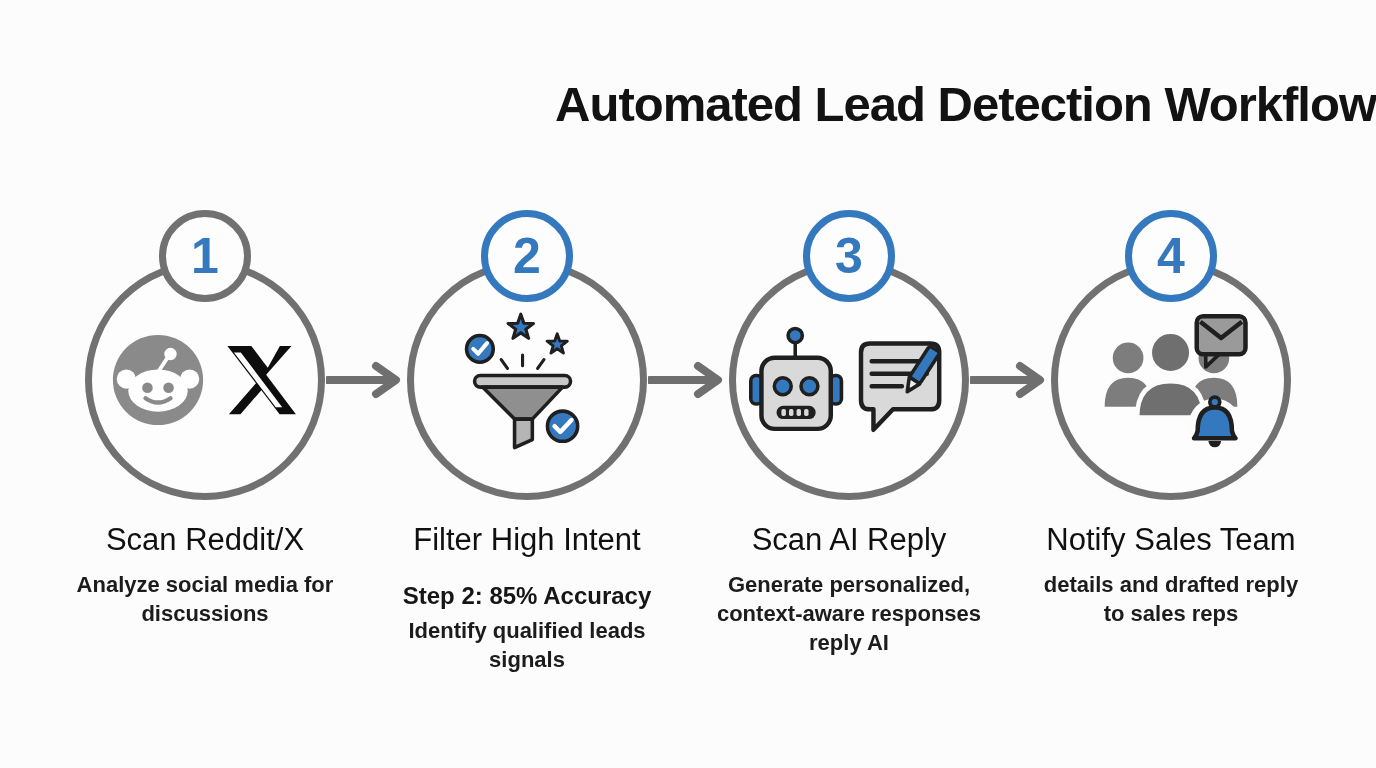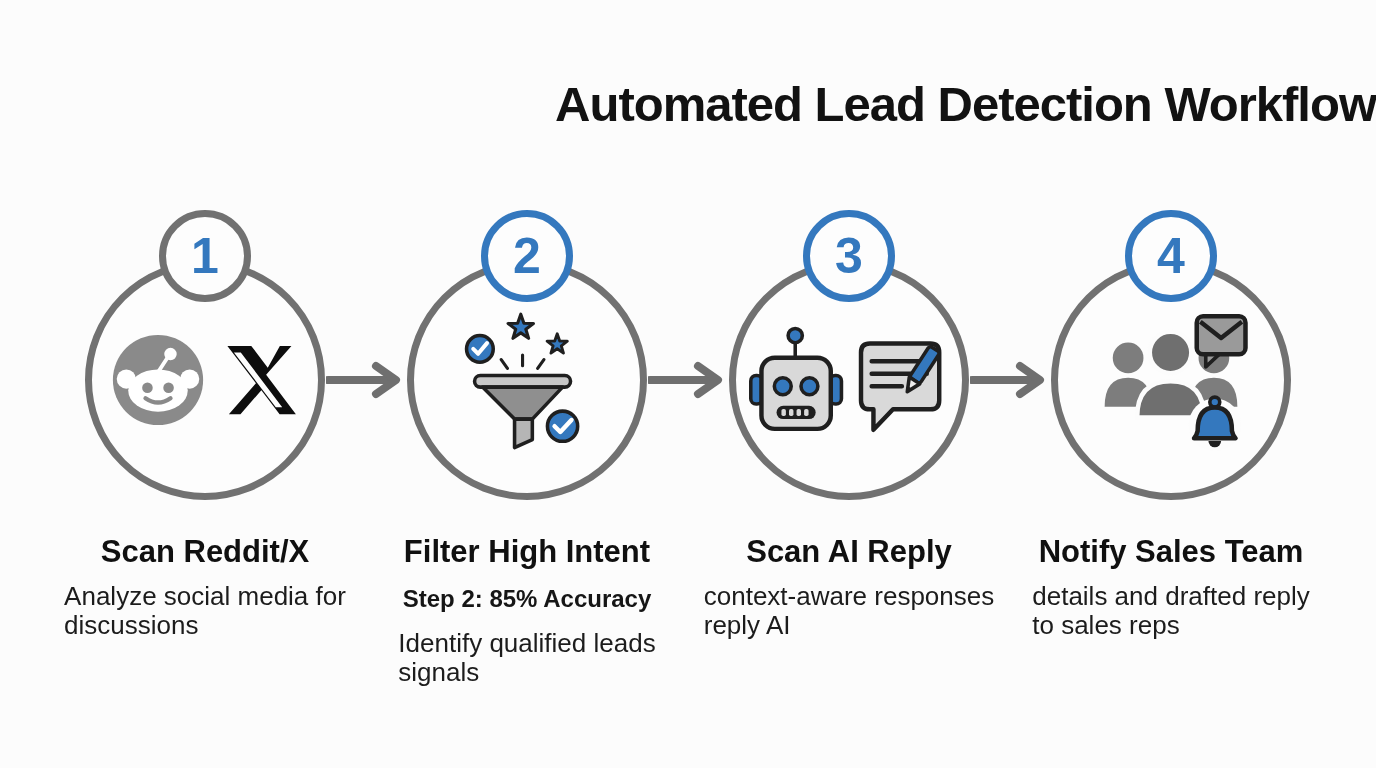--- a/index.html
+++ b/index.html
@@ -48,35 +48,36 @@
     font-size:50px;font-weight:bold;color:#3478be;
     z-index:2;
   }
   .badge.gray{border-color:#717171;}
   .icon-row{display:flex;align-items:center;gap:10px;}
   .arrow{position:absolute;top:148px;}
   .arrow.a1{left:326px;}
   .arrow.a2{left:648px;}
   .arrow.a3{left:970px;}
   .heading{
-    margin-top:34px;
-    font-size:31px;font-weight:bold;color:#101010;
+    margin-top:22px;
+    font-size:31px;font-weight:normal;color:#101010;
     text-align:center;white-space:nowrap;
   }
   .subheading{
-    margin-top:15px;
+    margin-top:24px;
     font-size:24px;font-weight:bold;color:#161616;
     text-align:center;white-space:nowrap;
   }
   .desc{
     margin-top:12px;
-    font-size:26px;line-height:29px;color:#1c1c1c;
-    text-align:left;
-  }
-  .desc.tight{margin-top:16px;}
+    font-size:22px;line-height:29px;color:#1c1c1c;
+    text-align:center;
+    font-weight:bold;
+  }
+  .desc.tight{margin-top:6px;}
   .desc div{white-space:nowrap;}
 </style>
 </head>
 <body>
 
 <div class="page-title">Automated Lead Detection Workflow</div>
 
 <div class="steps">
 
   <div class="col">
@@ -164,20 +165,21 @@
               <rect x="-7" y="-2" width="14" height="42" rx="3" fill="#3478be" stroke="#1f1f1f" stroke-width="4"></rect>
               <path d="M-7 40 L0 55 L7 40 Z" fill="#eeeeee" stroke="#1f1f1f" stroke-width="4" stroke-linejoin="round"></path>
               <path d="M-2.5 49.5 L0 55 L2.5 49.5 Z" fill="#1f1f1f"></path>
             </g>
           </g>
         </svg>
       </div>
     </div>
     <div class="heading">Scan AI Reply</div>
     <div class="desc">
+      <div>Generate personalized,</div>
       <div>context-aware responses</div>
       <div>reply AI</div>
     </div>
   </div>
 
   <div class="col">
     <div class="circle-assembly">
       <div class="badge">4</div>
       <div class="big-circle">
         <svg width="158" height="150" viewBox="0 0 175 165">

